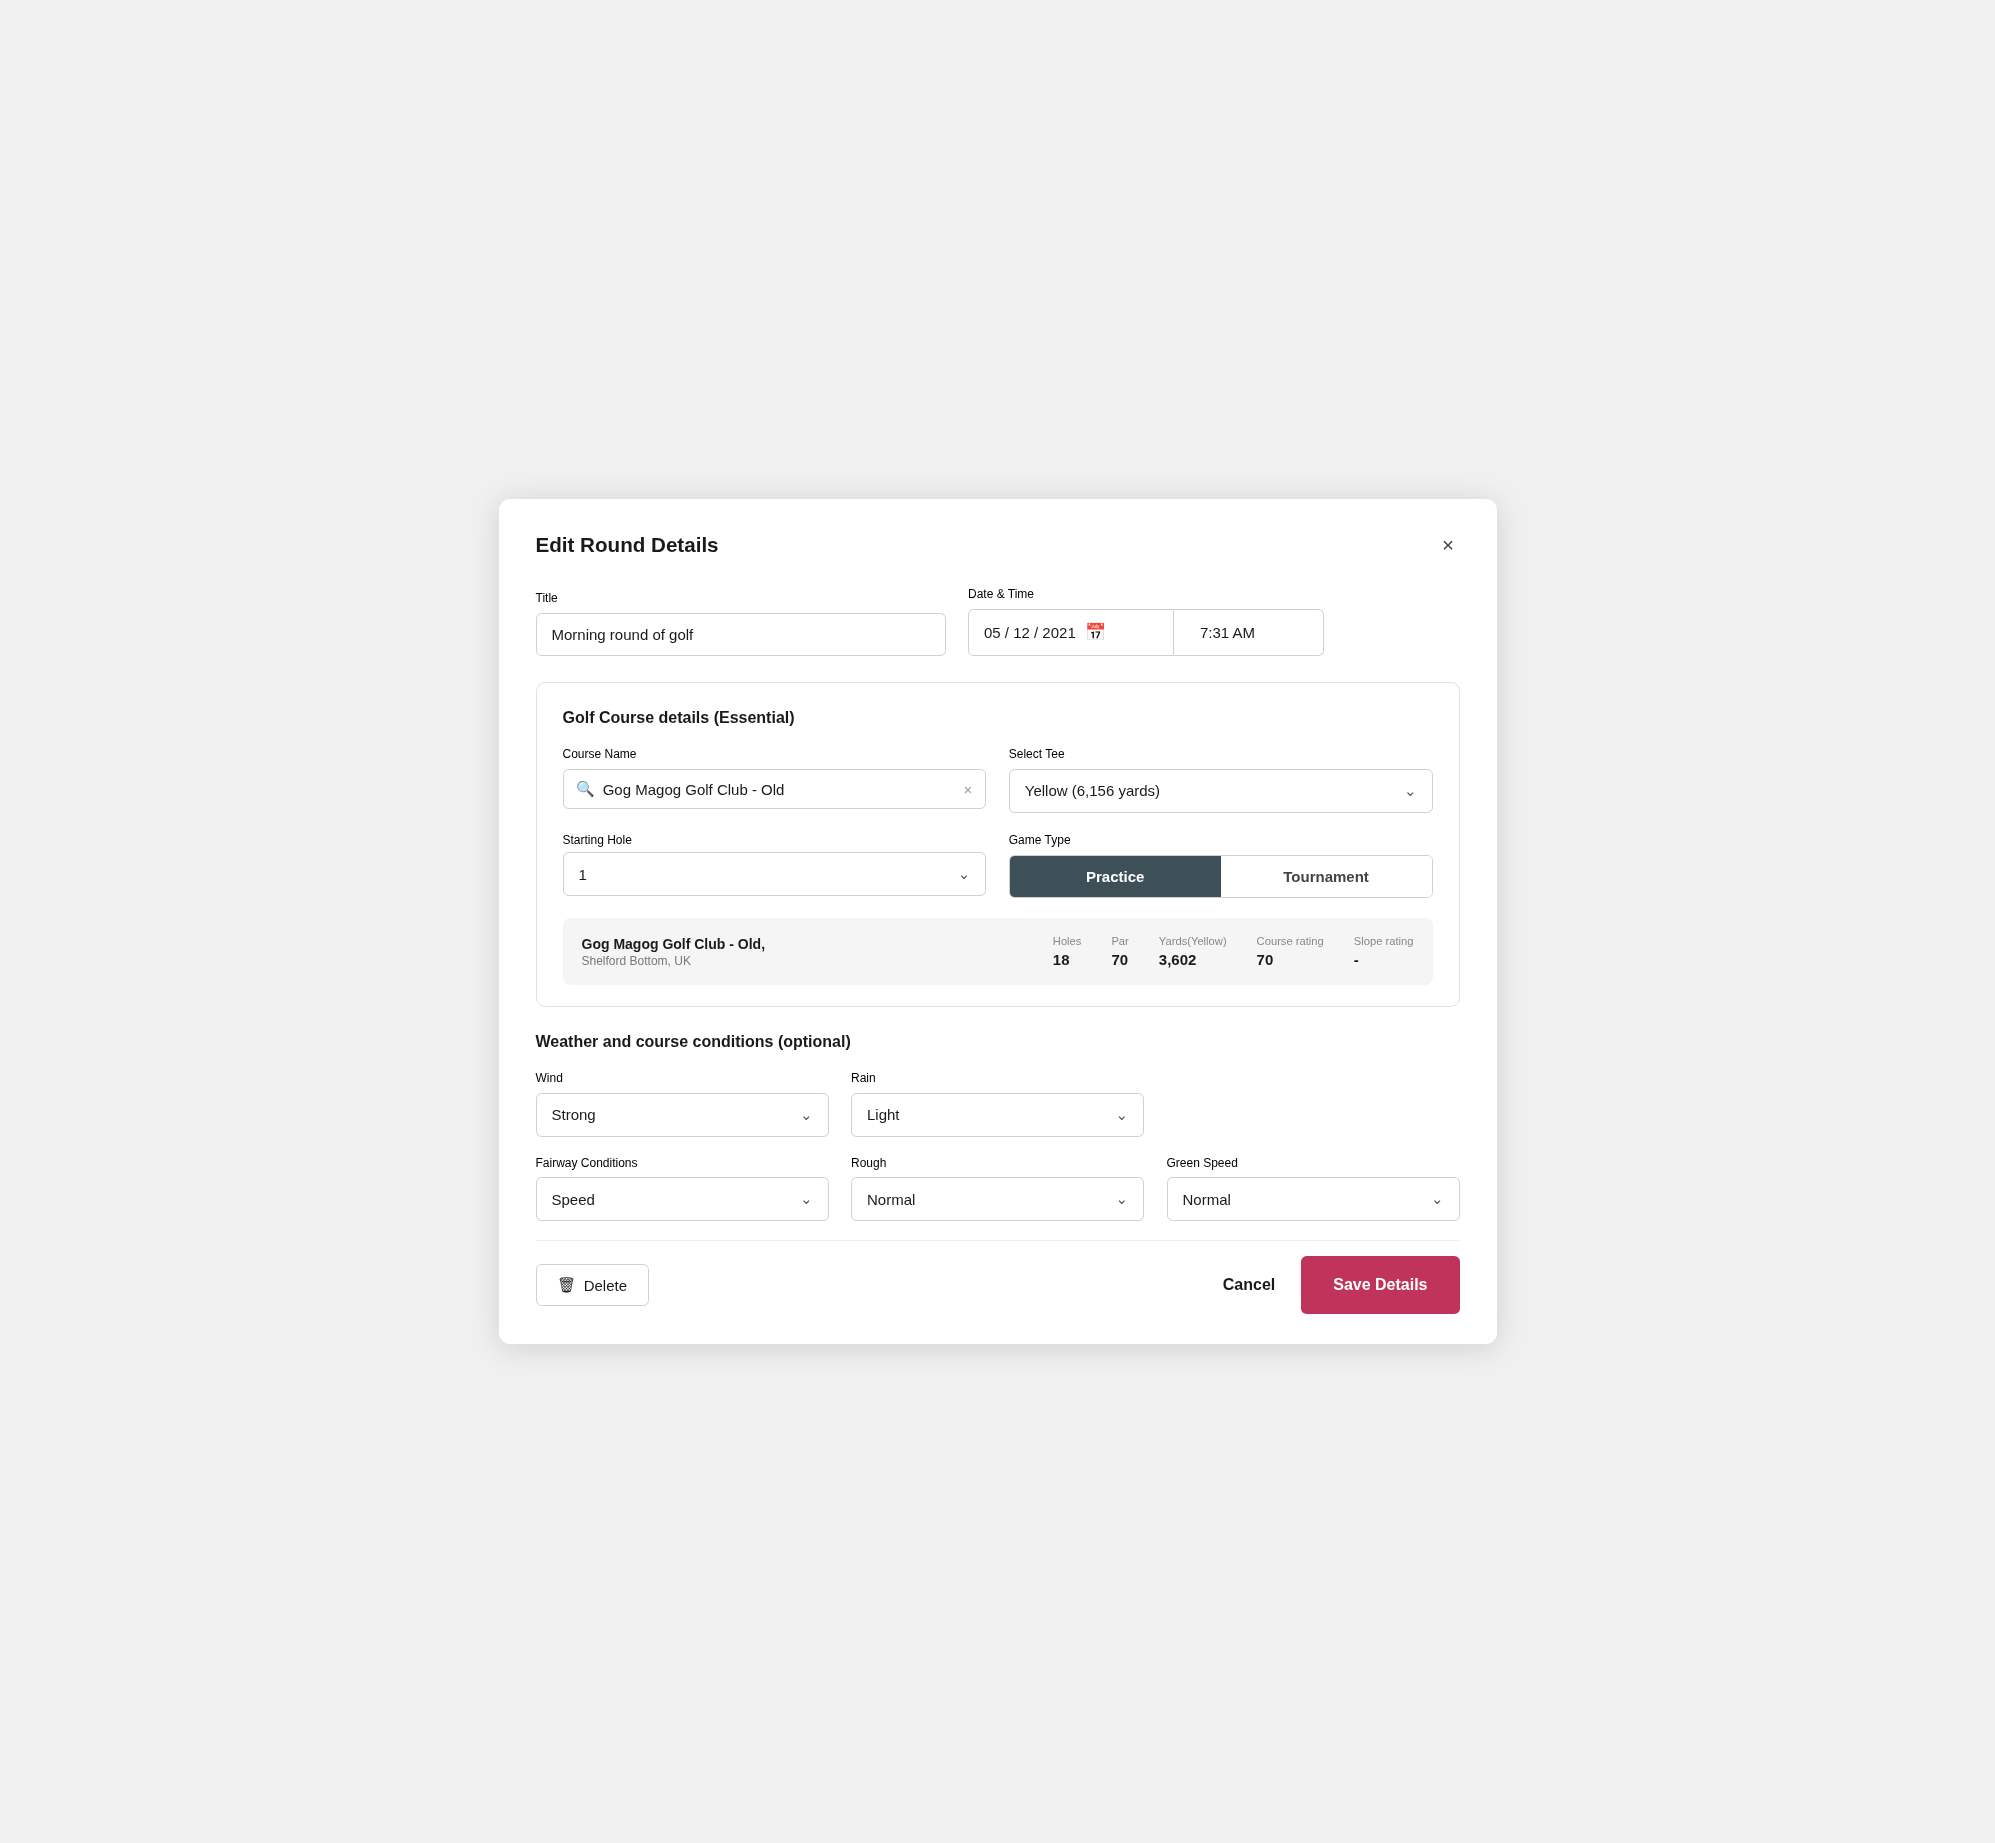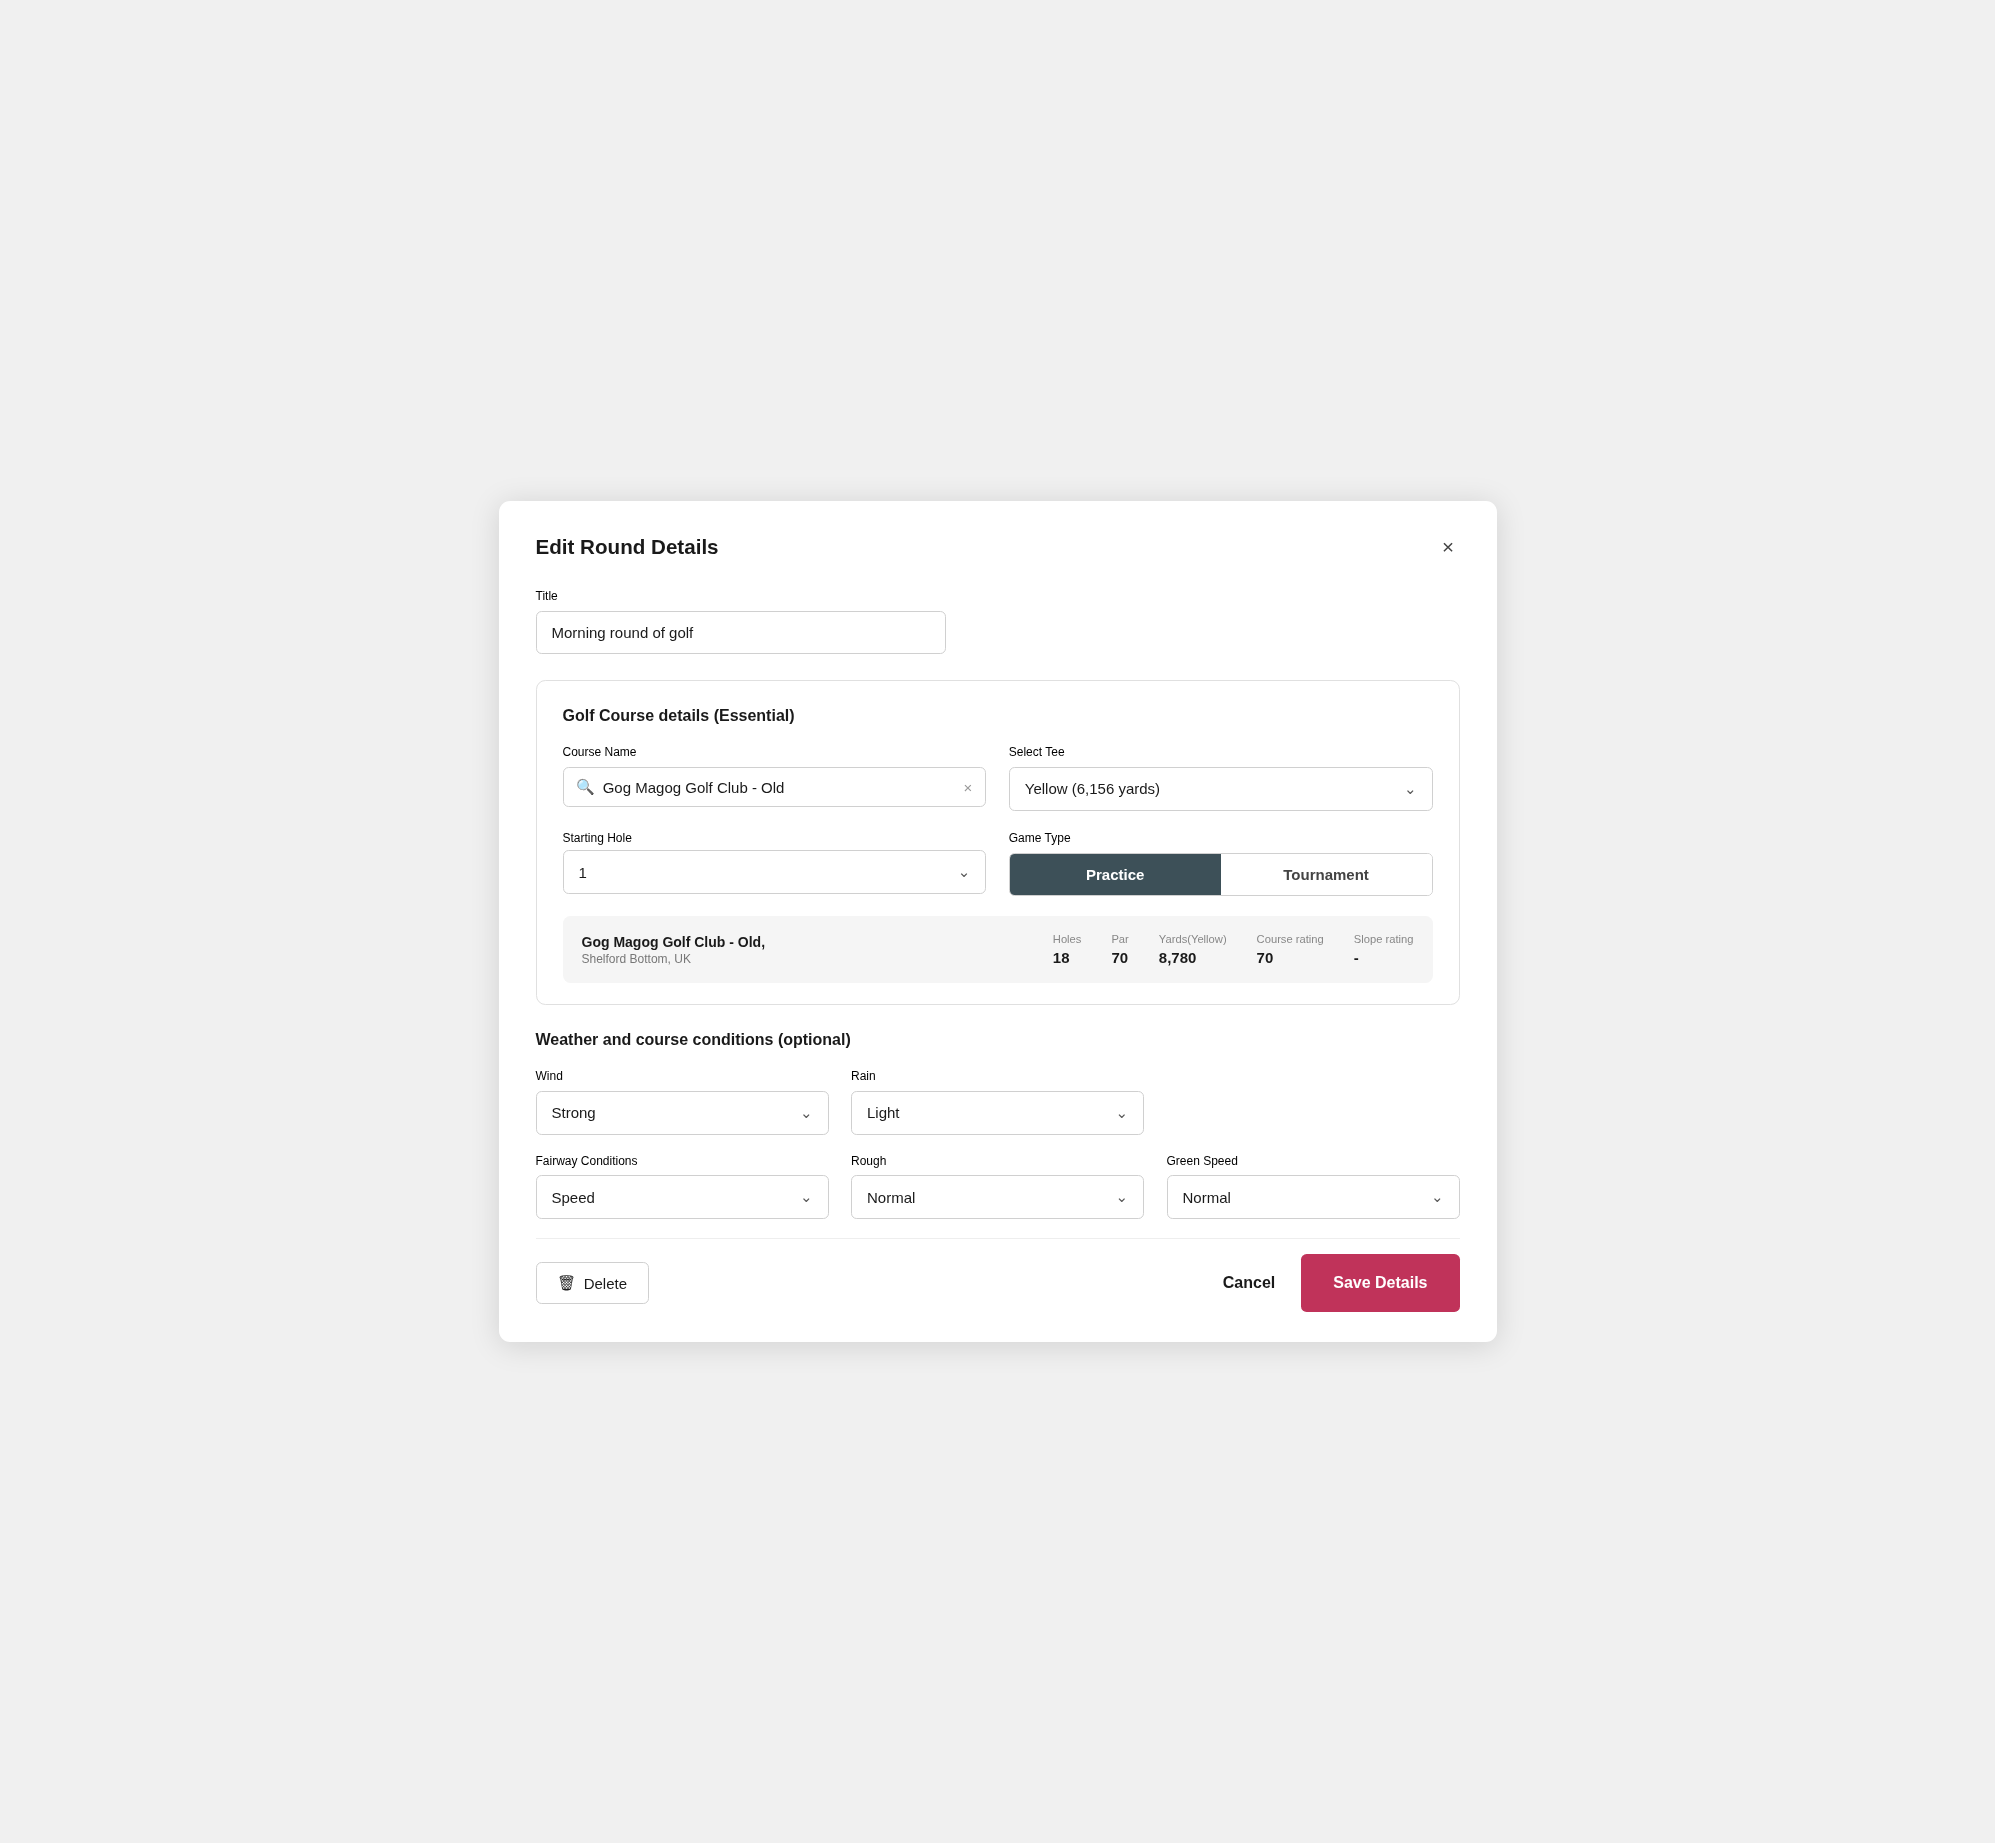--- a/index.html
+++ b/index.html
@@ -312,20 +312,32 @@
   <div class="modal-header">
     <span class="modal-title">Edit Round Details</span>
     <button class="close-btn">×</button>
   </div>
 
   <div class="top-row">
     <div class="field-group">
       <label class="field-label">Title</label>
       <input class="title-input" type="text" value="Morning round of golf" style="">
     </div>
+    <div class="field-group">
+      <label class="field-label">Date &amp; Time</label>
+      <div class="datetime-group">
+        <div class="date-field">
+          <span>05 / 12 / 2021</span>
+          <span class="cal-icon">📅</span>
+        </div>
+        <div class="time-field">
+          <span>7:31 AM</span>
+        </div>
+      </div>
+    </div>
   </div>
 
   <div class="section-card">
     <div class="section-title">Golf Course details (Essential)</div>
 
     <div class="two-col">
       <div class="course-name-field">
         <label class="field-label">Course Name</label>
         <div class="course-name-input-wrapper">
           <span class="search-icon">🔍</span>
@@ -367,21 +379,21 @@
       <div class="course-stat">
         <span class="stat-label">Holes</span>
         <span class="stat-value">18</span>
       </div>
       <div class="course-stat">
         <span class="stat-label">Par</span>
         <span class="stat-value">70</span>
       </div>
       <div class="course-stat">
         <span class="stat-label">Yards(Yellow)</span>
-        <span class="stat-value">8,780</span>
+        <span class="stat-value">3,602</span>
       </div>
       <div class="course-stat">
         <span class="stat-label">Course rating</span>
         <span class="stat-value">70</span>
       </div>
       <div class="course-stat">
         <span class="stat-label">Slope rating</span>
         <span class="stat-value">-</span>
       </div>
     </div>

